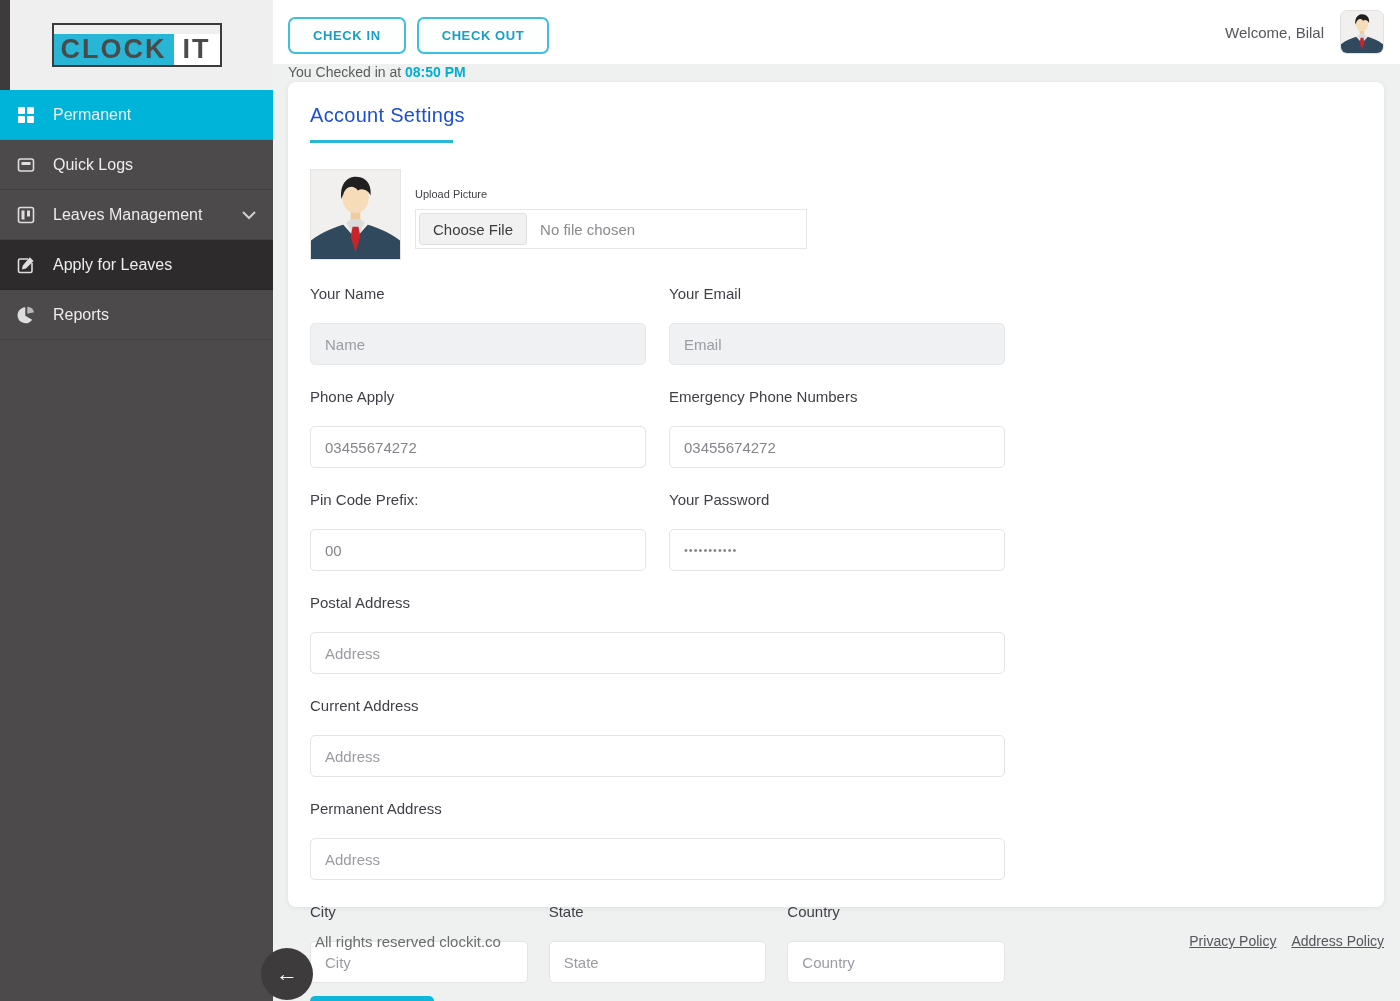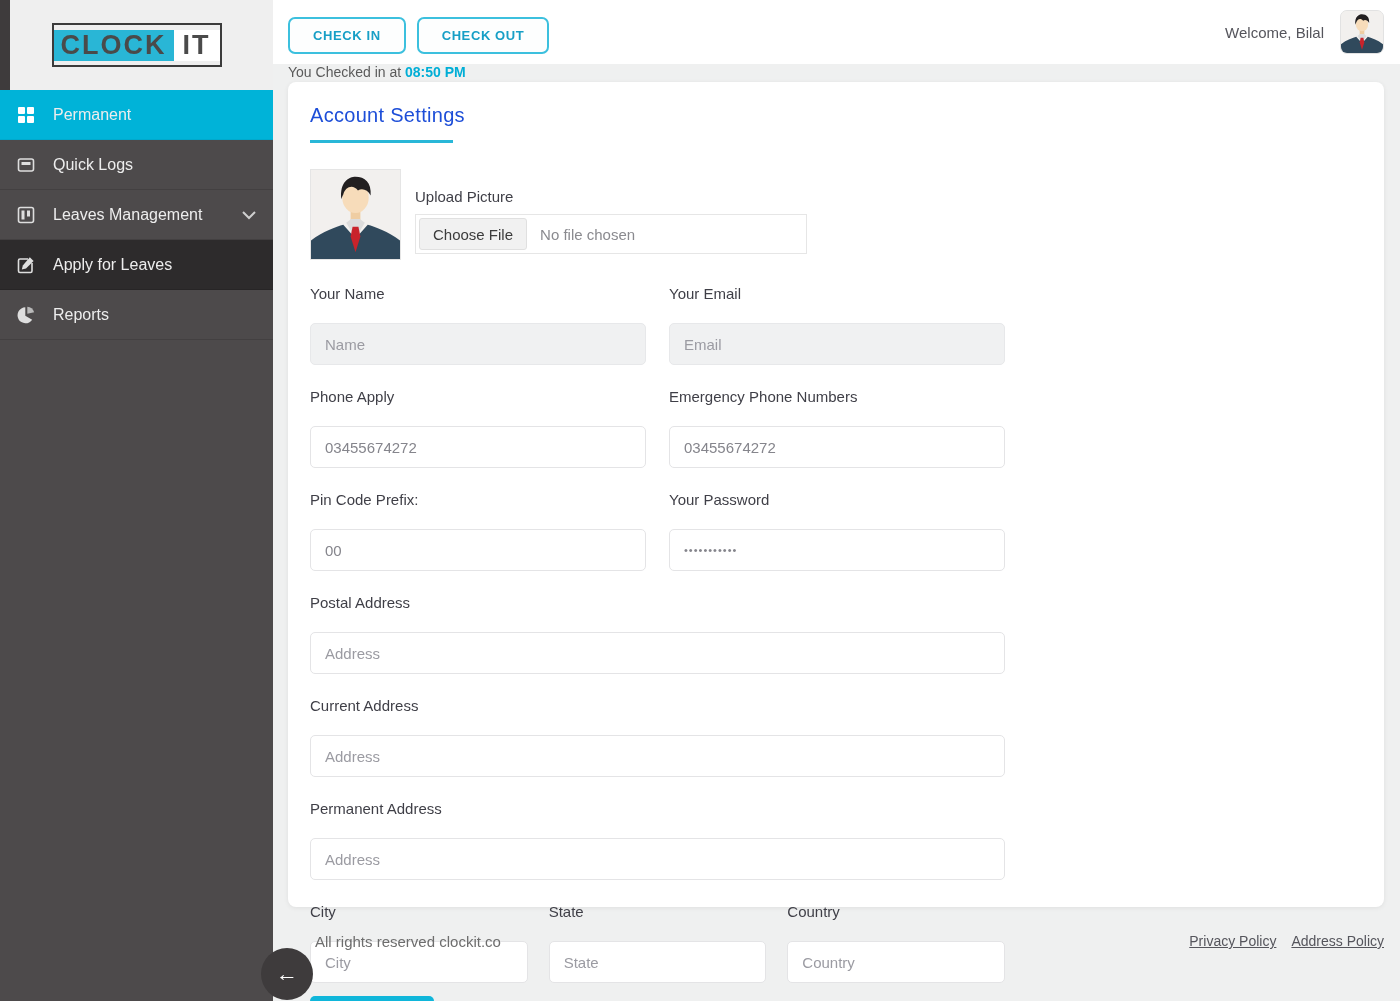--- a/index.html
+++ b/index.html
@@ -9,21 +9,21 @@
     display:flex;
     position:relative;
     background:#eff0f0;
     overflow:hidden;
   }
 
   
   .sidebar { width:273px; min-width:273px; background:#4d4a4b; display:flex; flex-direction:column; }
   .sidebar-header { height:90px; background:#efefef; position:relative; display:flex; align-items:center; justify-content:center; }
   .header-strip { position:absolute; left:0; top:0; width:10px; height:90px; background:#3e3b3c; }
-  .logo-box { display:flex; border:2px solid #3b3b3b; height:44px; align-items:center; }
+  .logo-box { display:flex; border:2px solid #3b3b3b; height:44px; align-items:flex-end; }
   .logo-clock { background:#29b6d6; color:#4a4a4a; font-weight:bold; font-size:27px; letter-spacing:2px; padding:0 7px; display:flex; align-items:center; }
   .logo-it { background:#ffffff; color:#4a4a4a; font-weight:bold; font-size:27px; letter-spacing:2px; padding:0 9px; display:flex; align-items:center; }
 
   .nav-item { height:50px; display:flex; align-items:center; padding:0 16px; color:#ededed; font-size:16px; border-bottom:1px solid rgba(0,0,0,0.13); cursor:pointer; }
   .nav-item.active { background:#00b3d8; border-bottom-color:rgba(0,0,0,0.05); }
   .nav-item.pressed { background:#2d2b2c; }
   .nav-icon { width:20px; height:20px; margin-right:17px; flex:none; }
   .nav-label { flex:1; }
   .chevron { width:16px; height:10px; flex:none; }
 
@@ -43,21 +43,21 @@
 
   
   .card { margin:18px 16px 0 15px; background:#ffffff; border-radius:8px; box-shadow:0 1px 5px rgba(0,0,0,0.07); padding:22px 22px 26px; height:825px; }
   .page-title { font-size:20px; color:#1d4ed8; font-weight:500; letter-spacing:0.3px; }
   .title-underline { width:143px; height:3px; background:#29b7d8; margin-top:13px; }
 
   .upload-row { display:flex; margin-top:26px; }
   .avatar-big { width:91px; height:91px; border:1px solid #e5e5e5; background:#f2f0ee; }
   .avatar-big svg { display:block; width:100%; height:100%; }
   .upload-col { margin-left:14px; padding-top:19px; }
-  .upload-label { font-size:15px; color:#3f3f47; }
+  .upload-label { font-size:11px; color:#3f3f47; }
   .file-box { margin-top:9px; width:392px; height:40px; border:1px solid #e6e6e6; border-radius:0; display:flex; align-items:center; background:#fff; cursor:pointer; }
   .file-btn { background:#f1f1f1; border:1px solid #e0e0e0; border-radius:3px; margin:3px; height:32px; display:flex; align-items:center; padding:0 13px; font-size:15px; color:#3c3c3c; }
   .file-status { margin-left:10px; color:#8a8a8f; font-size:15px; }
 
   .form { width:695px; margin-top:25px; }
   .f-row { margin-top:23px; }
   .f-row:first-child { margin-top:0; }
   .grid-2 { display:grid; grid-template-columns:1fr 1fr; column-gap:23px; }
   .grid-3 { display:grid; grid-template-columns:1fr 1fr 1fr; column-gap:21px; }
   .field label { display:block; font-size:15px; color:#3f3f47; margin-bottom:9px; }

